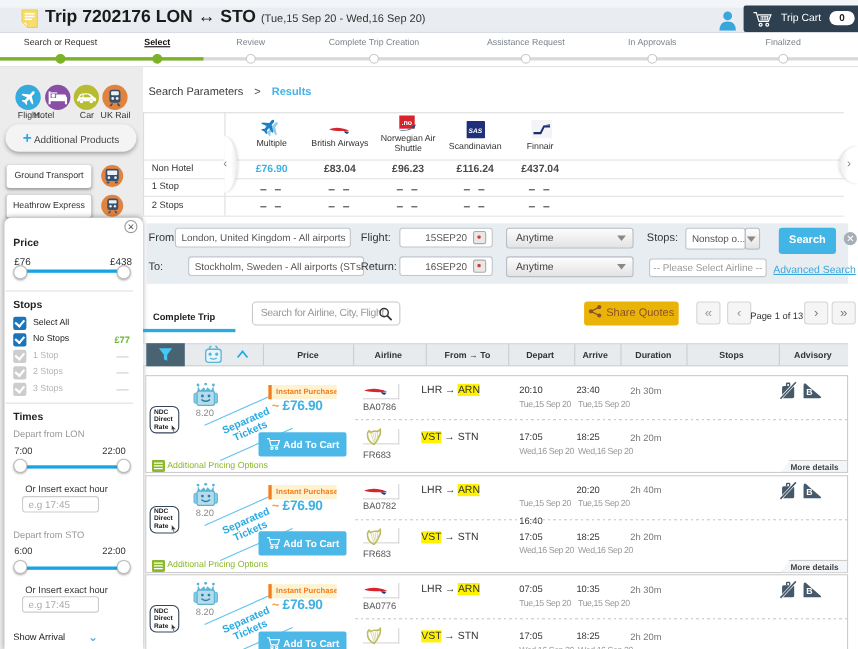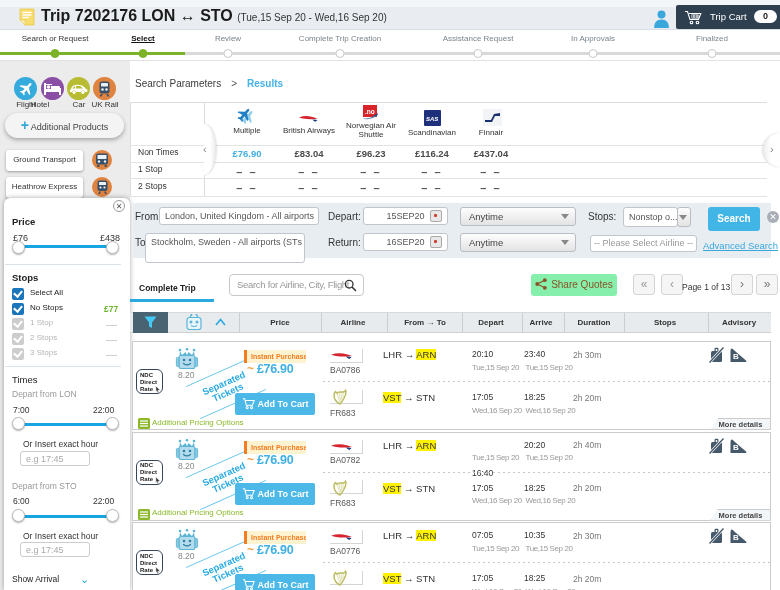--- a/index.html
+++ b/index.html
@@ -53,21 +53,21 @@
 #formpanel { left:133px; top:203px; width:638px; height:55px; background:#e8edf2; }
 .flab { position:absolute; font-size:8px; color:#333; }
 .inp { position:absolute; background:#fff; border:1px solid #c0c6cb; border-radius:3px; font-size:9px; color:#555; white-space:nowrap; overflow:hidden; }
 .sel { position:absolute; background:linear-gradient(#fdfdfd,#e3e3e3); border:1px solid #b8bec3; border-radius:3px; font-size:9.5px; color:#444; }
 .selarr { position:absolute; right:6px; top:6px; width:0; height:0; border-left:4px solid transparent; border-right:4px solid transparent; border-top:5px solid #888; }
 #searchbtn { left:708px; top:207px; width:52px; height:24px; background:#41b6e6; border-radius:3px; color:#fff; font-size:10px; font-weight:bold; text-align:center; line-height:24px; }
 
 #tabct { left:139px; top:283px; font-size:8.5px; font-weight:bold; color:#222; }
 #tabline { left:130px; top:299px; width:84px; height:3px; background:#29abe2; }
 #sbox { left:229px; top:274px; width:135px; height:22px; border:1px solid #c8c8c8; border-radius:4px; background:#fff; font-size:9.5px; letter-spacing:-0.3px; white-space:nowrap; overflow:hidden; color:#999; line-height:20px; padding-left:7px; }
-#sharebtn { left:531px; top:274px; width:86px; height:22px; background:#86efac; border-radius:3px; color:#8a5327; font-size:10px; line-height:22px; text-align:center; }
+#sharebtn { left:531px; top:274px; width:86px; height:22px; background:#eab308; border-radius:3px; color:#8a5327; font-size:10px; line-height:22px; text-align:center; }
 .pgbtn { position:absolute; top:274px; width:22px; height:21px; background:#f5f5f5; border:1px solid #d5d5d5; border-radius:3px; text-align:center; line-height:19px; font-size:12px; color:#999; }
 #pgtext { left:682px; top:282px; font-size:8.5px; color:#333; white-space:nowrap; }
 
 #rhead { left:130px; top:312px; width:641px; height:21px; background:#e7ebee; border-top:1px solid #d8d8d8; border-bottom:1px solid #d0d0d0; }
 .rhl { position:absolute; top:318px; z-index:6; font-size:8px; font-weight:bold; color:#333; transform:translateX(-50%); white-space:nowrap; }
 .rhsep { position:absolute; top:313px; width:1px; height:19px; background:#c9ced2; z-index:6; }
 #filterbtn { left:133px; top:312px; width:35px; height:21px; background:#4a6372; z-index:5; }
 
 .rowcard { position:absolute; left:132px; width:639px; height:89px; background:#fff; border:1px solid #ccc; }
 .ndc { position:absolute; left:3px; width:27px; height:25px; border:1.5px solid #36465a; border-radius:6px; font-size:6px; font-weight:bold; color:#222; line-height:7px; padding:1.5px 0 0 3px; background:#fff; }
@@ -150,21 +150,21 @@
 <div class="cb dis" style="left:12px;top:318px;"></div>
 <div class="cblab dis" style="left:30px;top:318px;">1 Stop</div>
 <div class="abs" style="left:106px;top:318px;font-size:11px;color:#c2c2c2;">—</div>
 <div class="cb dis" style="left:12px;top:333px;"></div>
 <div class="cblab dis" style="left:30px;top:333px;">2 Stops</div>
 <div class="abs" style="left:106px;top:333px;font-size:11px;color:#c2c2c2;">—</div>
 <div class="cb dis" style="left:12px;top:347.5px;"></div>
 <div class="cblab dis" style="left:30px;top:347.5px;">3 Stops</div>
 <div class="abs" style="left:106px;top:347.5px;font-size:11px;color:#c2c2c2;">—</div>
 <div class="divider" style="top:366px;"></div>
-<div class="abs" style="left:12px;top:374px;font-size:9.5px;font-weight:normal;color:#222;text-align:right;">Times</div>
+<div class="abs" style="left:12px;top:374px;font-size:9.5px;font-weight:bold;color:#222;text-align:right;">Times</div>
 <div class="abs" style="left:12px;top:389px;font-size:8.5px;color:#999;">Depart from LON</div>
 <div class="abs" style="left:13px;top:405px;font-size:8.5px;color:#333;">7:00</div>
 <div class="abs" style="left:93px;top:405px;font-size:8.5px;color:#333;">22:00</div>
 <div class="track" style="left:19px;top:423px;width:94px;"></div>
 <div class="handle" style="left:12px;top:417px;"></div>
 <div class="handle" style="left:106px;top:417px;"></div>
 <div class="abs" style="left:23px;top:439px;font-size:8.5px;color:#333;">Or Insert exact hour</div>
 <div class="exin" style="top:451px;">e.g 17:45</div>
 <div class="abs" style="left:12px;top:481px;font-size:8.5px;color:#999;">Depart from STO</div>
 <div class="abs" style="left:13px;top:496px;font-size:8.5px;color:#333;">6:00</div>
@@ -202,21 +202,21 @@
 <div class="pgbtn" style="left:731px;color:#777;">›</div>
 <div class="pgbtn" style="left:756px;color:#777;">»</div>
 <div class="abs" style="left:130px;top:102px;width:637px;height:1px;background:#ddd;"></div>
 <div class="abs" style="left:130px;top:102px;width:1px;height:94px;background:#ddd;"></div>
 <div class="abs" style="left:130px;top:144.5px;width:637px;height:1px;background:#e3e3e3;"></div>
 <div class="abs" style="left:130px;top:162px;width:637px;height:1px;background:#e3e3e3;"></div>
 <div class="abs" style="left:130px;top:178px;width:637px;height:1px;background:#e3e3e3;"></div>
 <div class="abs" style="left:130px;top:195.5px;width:637px;height:1px;background:#e3e3e3;"></div>
 <div class="abs" style="left:204px;top:102px;width:1px;height:22px;background:#ddd;"></div>
 <div class="abs" style="left:204px;top:175px;width:1px;height:21px;background:#ddd;"></div>
-<div class="mxlab" style="top:146.5px;">Non Times</div>
+<div class="mxlab" style="top:146.5px;">Non Hotel</div>
 <div class="mxlab" style="top:163.5px;">1 Stop</div>
 <div class="mxlab" style="top:180.5px;">2 Stops</div>
 <div class="abs" style="left:204px;top:124px;width:12px;height:51px;background:#fff;border-radius:0 100% 100% 0 / 0 50% 50% 0;box-shadow:1px 0 2px rgba(0,0,0,0.12);border-right:1px solid #e5e5e5;background:linear-gradient(90deg,#fff 55%,#efefef);"></div>
 <div class="abs" style="left:203px;top:143px;font-size:11px;color:#888;">‹</div>
 <div class="abs" style="left:763px;top:133px;width:17px;height:34px;background:#fff;border-radius:100% 0 0 100% / 50% 0 0 50%;box-shadow:-1px 0 2px rgba(0,0,0,0.12);border-left:1px solid #e5e5e5;background:linear-gradient(-90deg,#fff 55%,#efefef);"></div>
 <div class="abs" style="left:770px;top:143px;font-size:11px;color:#888;">›</div>
 <svg class="abs" style="left:236px;top:106px;" width="22" height="19" viewBox="0 0 22 19">
 <g transform="translate(4.2,3.2) rotate(40 7 8)" fill="#8fcdec">
       <path d="M7 0 L8.3 1.5 L8.3 5 L13.5 8.8 L13.5 10.3 L8.3 8.6 L8.3 11.8 L10 13.4 L10 14.6 L7 13.8 L4 14.6 L4 13.4 L5.7 11.8 L5.7 8.6 L0.5 10.3 L0.5 8.8 L5.7 5 L5.7 1.5 Z"></path>
     </g>
@@ -259,22 +259,22 @@
 <div class="mxdash" style="left:432px;top:165.5px;">– –</div>
 <div class="mxdash" style="left:491px;top:165.5px;">– –</div>
 <div class="mxdash" style="left:247px;top:182px;">– –</div>
 <div class="mxdash" style="left:309px;top:182px;">– –</div>
 <div class="mxdash" style="left:371px;top:182px;">– –</div>
 <div class="mxdash" style="left:432px;top:182px;">– –</div>
 <div class="mxdash" style="left:491px;top:182px;">– –</div>
 <div class="flab" style="left:135px;top:211px;font-size:10px;">From:</div>
 <div class="inp" style="left:159px;top:207px;width:160px;height:18px;line-height:16px;padding-left:5px;">London, United Kingdom - All airports</div>
 <div class="flab" style="left:135px;top:237px;font-size:10px;">To:</div>
-<div class="inp" style="left:145px;top:233px;width:160px;height:30px;line-height:16px;padding-left:5px;">Stockholm, Sweden - All airports (STѕ</div>
-<div class="flab" style="left:328px;top:211px;font-size:10px;">Depart:</div>
+<div class="inp" style="left:171px;top:233px;width:160px;height:18px;line-height:16px;padding-left:5px;">Stockholm, Sweden - All airports (STѕ</div>
+<div class="flab" style="left:328px;top:211px;font-size:10px;">Flight:</div>
 <div class="inp" style="left:363px;top:207px;width:85px;height:18px;line-height:16px;text-align:center;">15SEP20</div>
 <div class="flab" style="left:328px;top:237px;font-size:10px;">Return:</div>
 <div class="inp" style="left:363px;top:233px;width:85px;height:18px;line-height:16px;text-align:center;">16SEP20</div>
 <div class="abs" style="left:430px;top:210px;width:12px;height:12px;background:#e8e8e8;border:1px solid #aaa;border-radius:2px;"></div>
 <div class="abs" style="left:434px;top:214px;width:3px;height:3px;background:#d04030;border-radius:1px;"></div>
 <div class="abs" style="left:430px;top:236px;width:12px;height:12px;background:#e8e8e8;border:1px solid #aaa;border-radius:2px;"></div>
 <div class="abs" style="left:434px;top:240px;width:3px;height:3px;background:#d04030;border-radius:1px;"></div>
 <div class="sel" style="left:460px;top:207px;width:116px;height:19px;line-height:18px;padding-left:8px;">Anytime<span class="selarr"></span></div>
 <div class="sel" style="left:460px;top:233px;width:116px;height:19px;line-height:18px;padding-left:8px;">Anytime<span class="selarr"></span></div>
 <div class="flab" style="left:588px;top:211px;font-size:10px;">Stops:</div>

